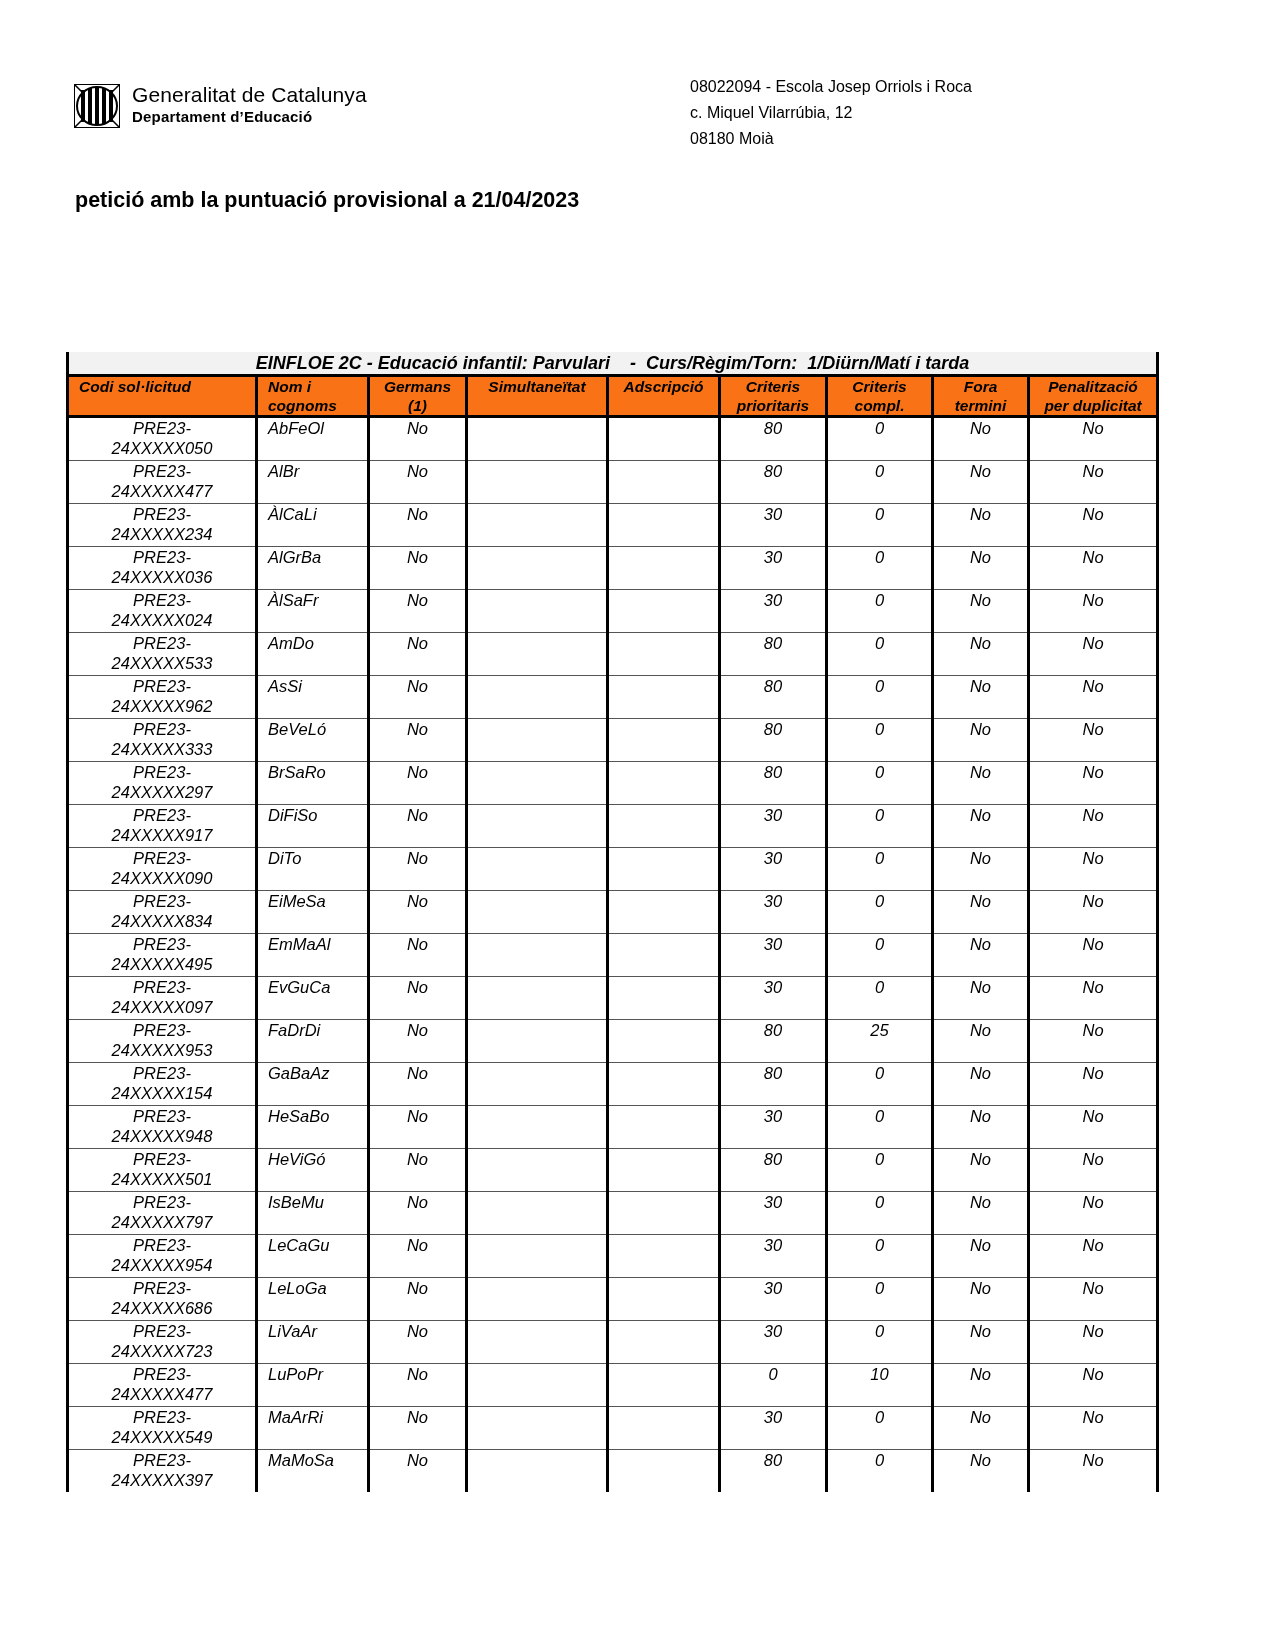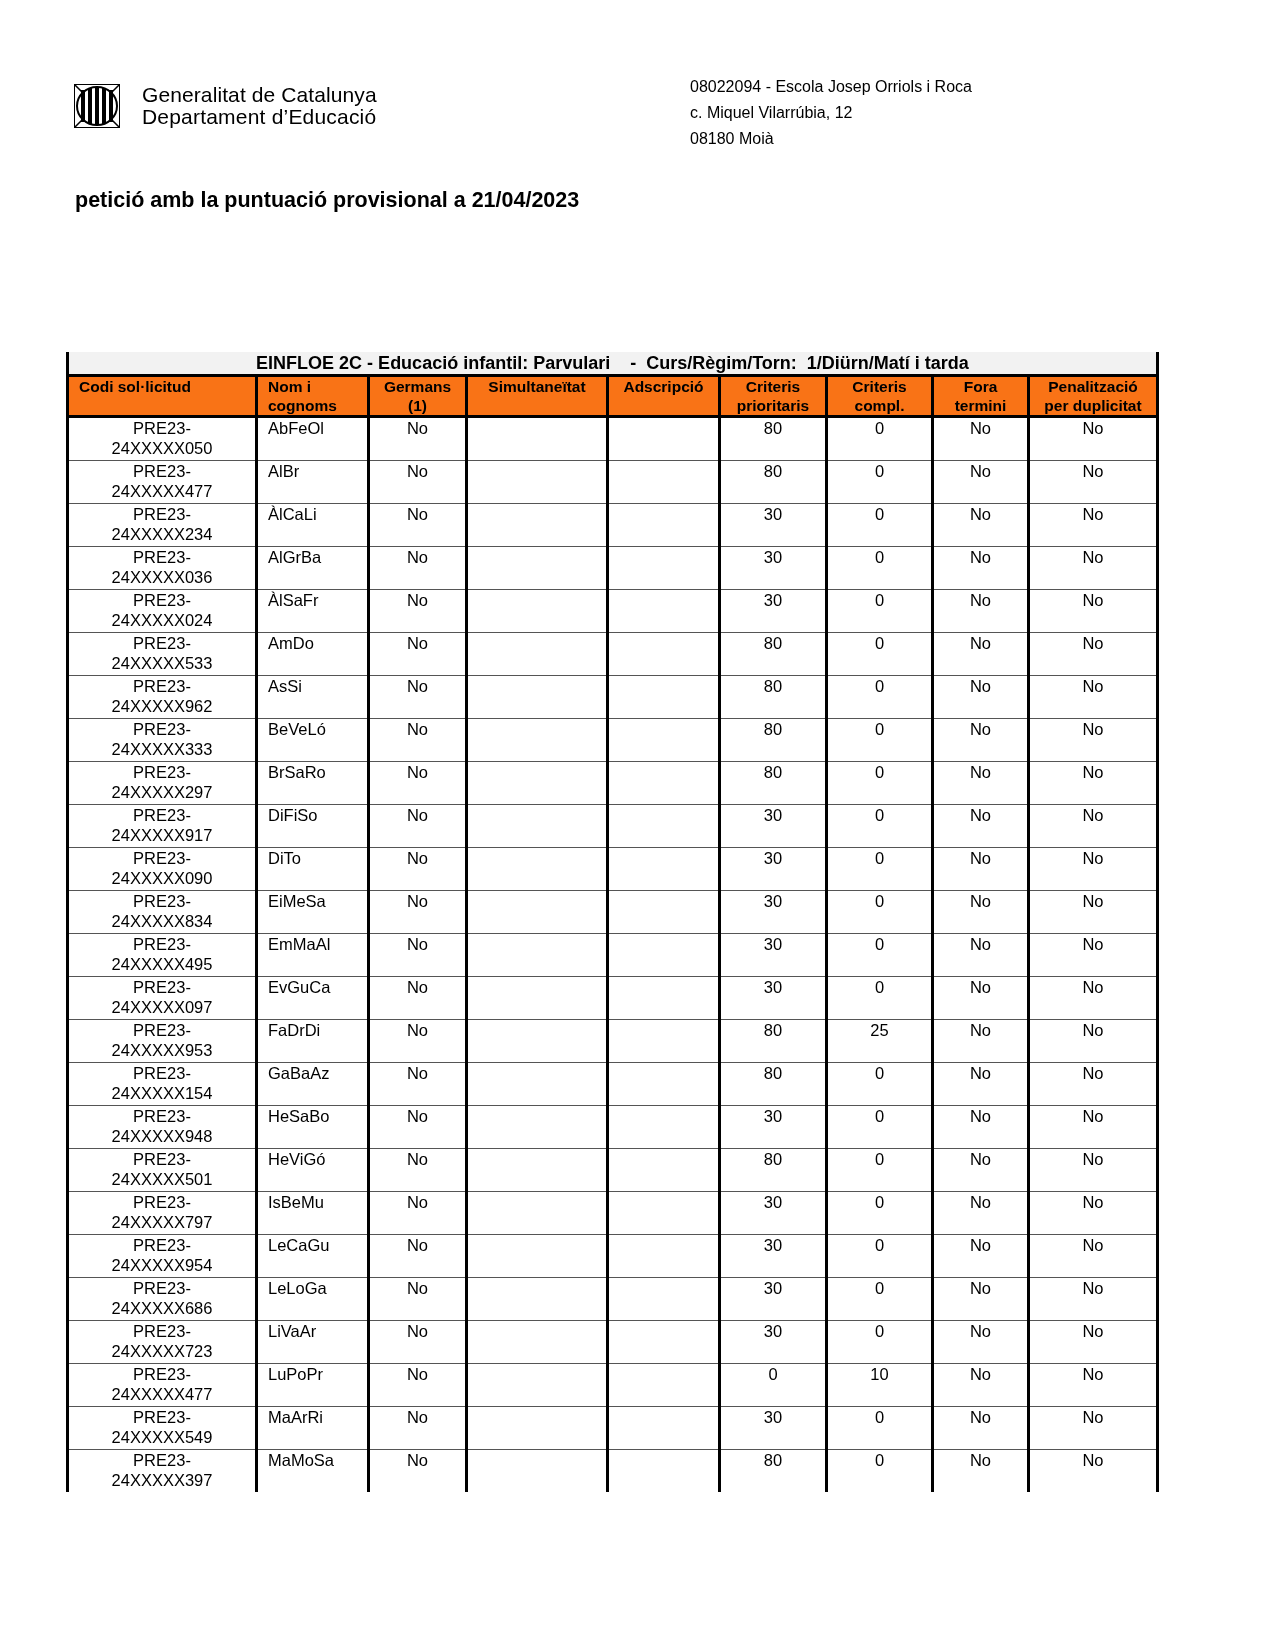--- a/index.html
+++ b/index.html
@@ -2,29 +2,29 @@
 <html><head>
   <meta charset="utf-8">
   <style>
     html, body { margin: 0; padding: 0; background: #ffffff; }
     body {
       width: 1275px; height: 1650px; position: relative; overflow: hidden;
       font-family: "Liberation Sans", sans-serif; color: #000;
     }
     .logo { position: absolute; left: 74px; top: 84px; display: flex; align-items: center; }
     .logo-mark { width: 46px; height: 44px; margin-right: 12px; }
-    .logo-text { line-height: 22px; margin-left: 10px; }
+    .logo-text { line-height: 22px; }
     .logo-line1 { font-size: 21px; font-weight: normal; letter-spacing: 0.1px; }
-    .logo-line2 { font-size: 21px; font-weight: normal; letter-spacing: 0.2px; }
+    .logo-line2 { font-size: 15px; font-weight: bold; letter-spacing: 0.2px; }
 
     .school { position: absolute; left: 690px; top: 74px; font-size: 16px; line-height: 26px; }
 
     .titles { position: absolute; left: 75px; top: 185px; font-weight: bold; font-size: 21.5px; line-height: 30px; }
 
-    .table-wrap { position: absolute; left: 66px; top: 352px; width: 1122px; }
+    .table-wrap { position: absolute; left: 66px; top: 352px; width: 1122px; font-style: italic; }
     table { border-collapse: collapse; width: 1090px; table-layout: fixed; font-size: 16.5px; }
     col.c1 { width: 189px; } col.c2 { width: 112px; } col.c3 { width: 98px; } col.c4 { width: 141px; }
     col.c5 { width: 112px; } col.c6 { width: 107px; } col.c7 { width: 106px; } col.c8 { width: 96px; } col.c9 { width: 129px; }
 
     th.section {
       background: #f2f2f2; font-size: 18px; font-weight: bold; text-align: center;
       height: 22px; padding: 0; border-left: 3px solid #000; border-right: 3px solid #000;
       border-top: none; border-bottom: 3px solid #000; line-height: 22px;
     }
     th.col {

